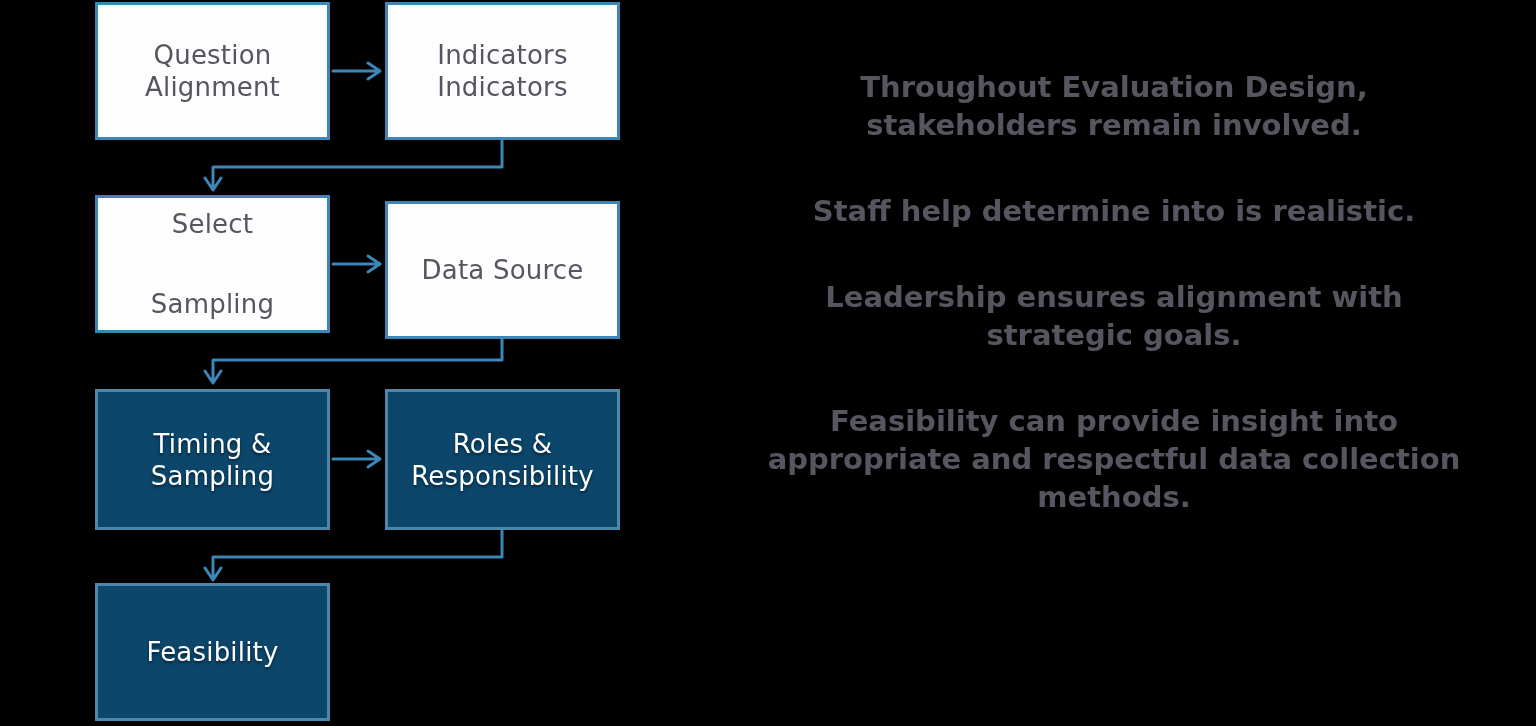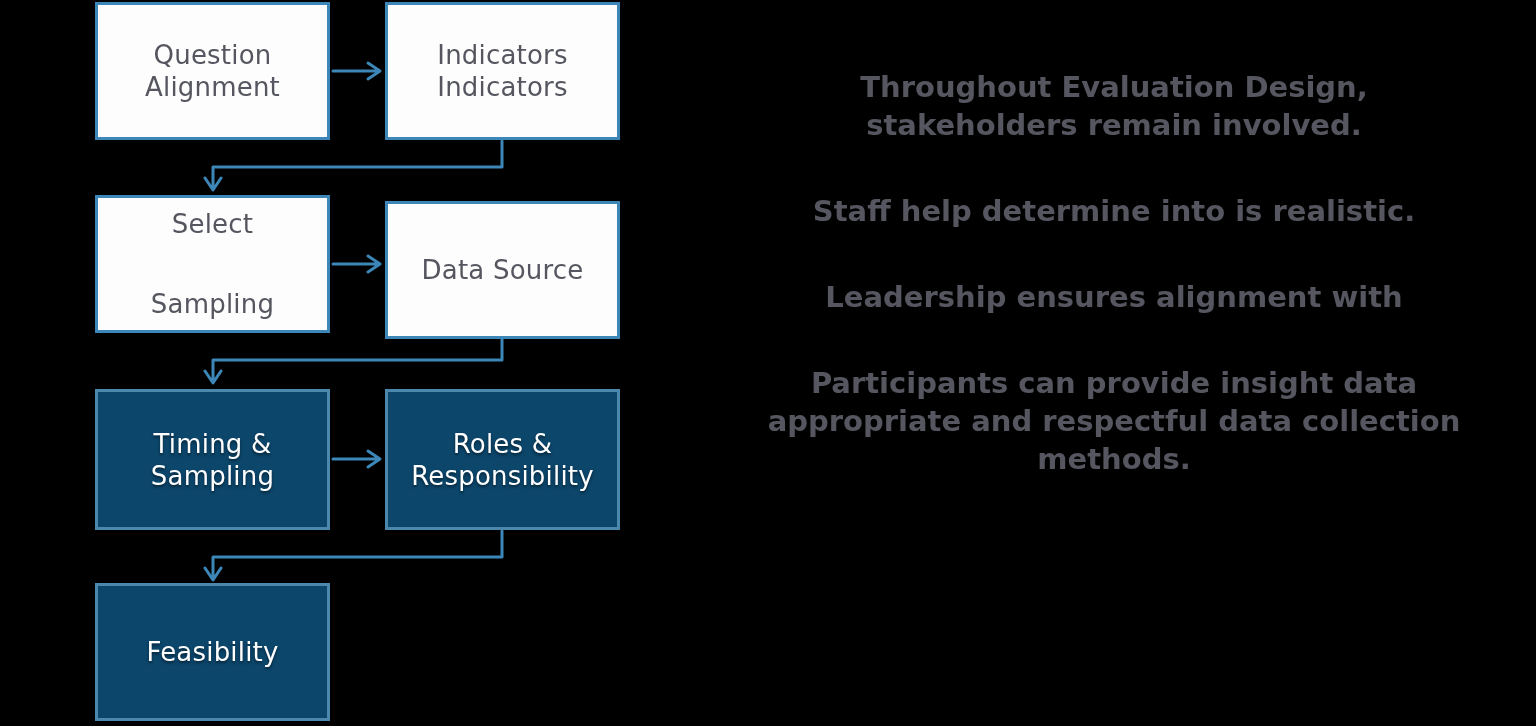--- a/index.html
+++ b/index.html
@@ -146,21 +146,22 @@
   <div class="notes">
     <p>
       <span>Throughout Evaluation Design,</span>
       <span>stakeholders remain involved.</span>
     </p>
     <p>
       <span>Staff help determine into is realistic.</span>
     </p>
     <p>
       <span>Leadership ensures alignment with</span>
+      <span>strategic goals.</span>
     </p>
     <p>
-      <span>Participants can provide insight data</span>
+      <span>Feasibility can provide insight into</span>
       <span>appropriate and respectful data collection</span>
       <span>methods.</span>
     </p>
   </div>
 
 </div>
 
 </body></html>

